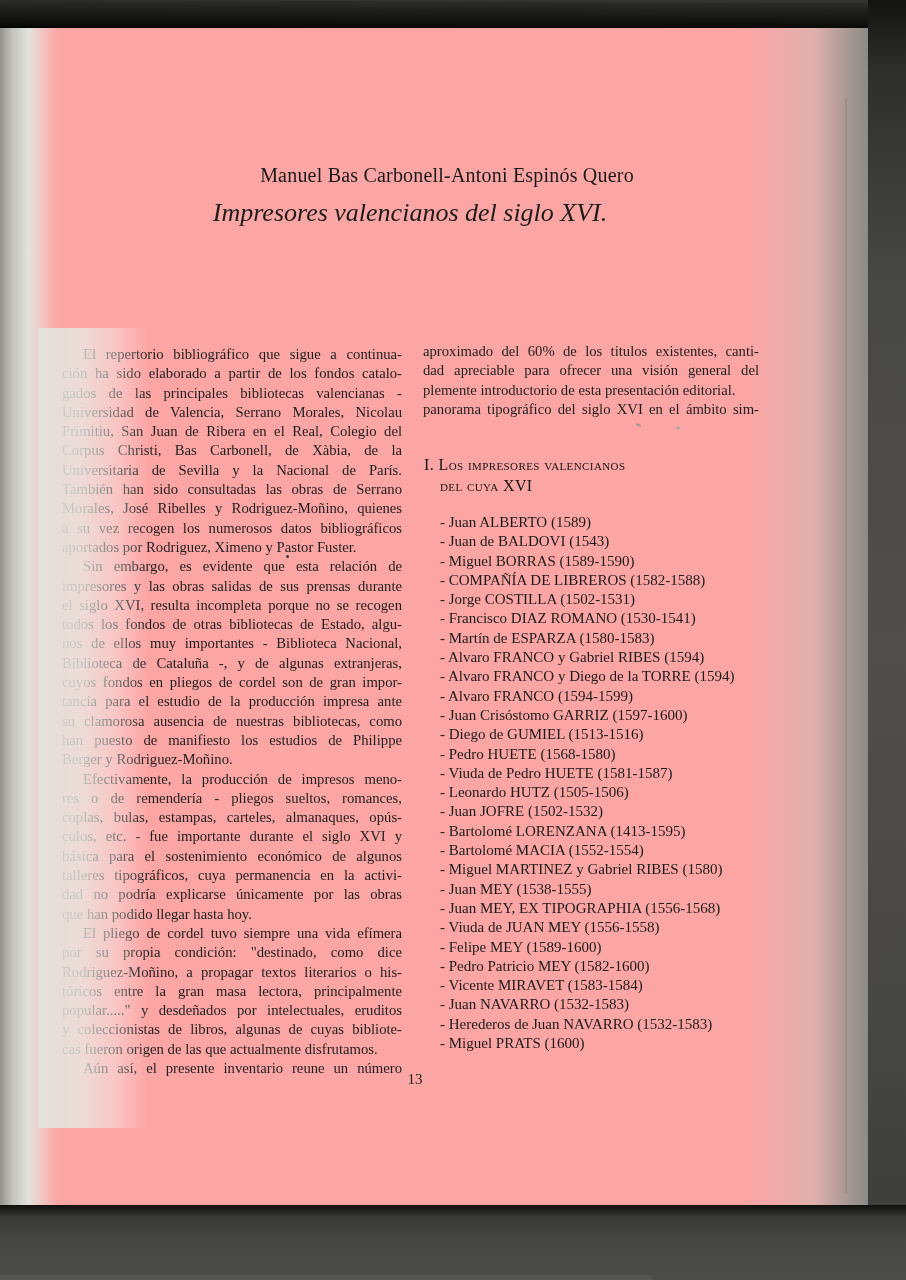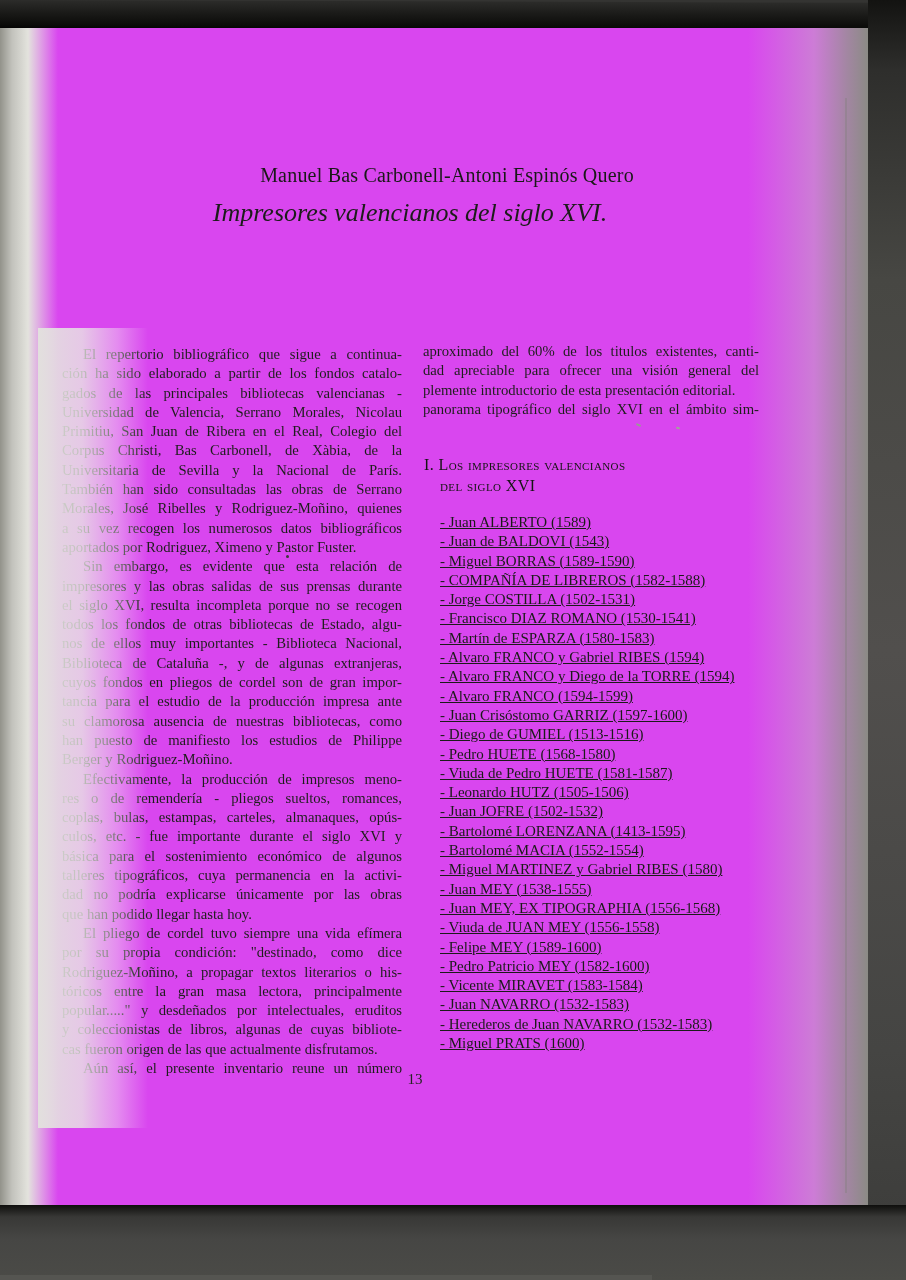--- a/index.html
+++ b/index.html
@@ -10,21 +10,21 @@
               transform:skewY(0.18deg); transform-origin:left top; z-index:1; }
   .scan-right { position:absolute; left:868px; top:0; width:38px; height:1280px;
               background:linear-gradient(to bottom,#131311 0,#2e2e2c 70px,#474743 280px,#514f4d 650px,#454543 1050px,#3b3b39 1280px);
               z-index:2; }
   .scan-bottom { position:absolute; left:0; top:1205px; width:906px; height:75px;
               background:linear-gradient(to bottom,#0e0e0c 0,#383836 12px,#464644 34px,#4b4b47 100%);
               z-index:2; }
   .scan-bottom::after { content:""; position:absolute; left:0; bottom:0; width:72%; height:5px;
               background:#60605c; opacity:.5; }
   .page { position:absolute; left:0; top:28px; width:868px; height:1179px;
-          background:#d946ef; z-index:1; }
+          background:#fca5a5; z-index:1; }
   
   .edge-left { position:absolute; left:0; top:0; width:60px; height:100%;
           background:linear-gradient(to right,#92928a 0,#c2c2bc 12px,#e3e3dd 28px,rgba(251,250,245,0) 58px); }
   
   .edge-right { position:absolute; right:0; top:0; width:120px; height:100%;
           background:linear-gradient(to right,rgba(180,180,174,0) 0,rgba(190,190,184,0.45) 55%,rgba(150,150,144,0.8) 82%,#8b8b85 100%); }
   .edge-line { position:absolute; left:845px; top:70px; bottom:14px; width:2px;
           background:rgba(125,125,119,0.35); }
   
   .fade-overlay { position:absolute; left:38px; top:300px; width:110px; height:800px;
@@ -39,21 +39,21 @@
   .col-right { top:314px; left:423px; width:420px; font-size:14.7px; }
   .line { height:19.3px; line-height:19.3px; white-space:nowrap;
           text-align:justify; text-align-last:justify; }
   .line.indent { text-indent:21px; }
   .line.last { text-align-last:left; }
   #rightIntro { position:absolute; top:0; left:0; width:336px; }
   .section-heading { position:absolute; top:113px; left:1px; font-size:16px; color:#151513;
           letter-spacing:0.4px; line-height:20.5px; }
   .sc { font-variant:small-caps; }
   .sh-line2 { padding-left:16px; }
-  #printerList { position:absolute; top:171px; left:17px; font-size:15px; color:#1b1b19;text-decoration:underline; }
+  #printerList { position:absolute; top:171px; left:17px; font-size:15px; color:#1b1b19; }
   .printer { height:19.3px; line-height:19.3px; white-space:nowrap; }
   .page-number { position:absolute; top:1043px; left:392px; width:46px; text-align:center;
           font-size:15px; color:#252523; }
   .speck { position:absolute; border-radius:50%; }
   .speck-a { left:286px; top:527px; width:3px; height:3px; background:#3a3a38; }
   .speck-b { left:636px; top:396px; width:5px; height:2px; background:#9a9a94; transform:rotate(24deg); border-radius:2px; }
   .speck-c { left:676px; top:399px; width:4px; height:2px; background:#a2a29c; transform:rotate(18deg); border-radius:2px; }
 </style>
 </head>
 <body>
@@ -123,21 +123,21 @@
     <div id="rightIntro">
         <div>
           <div class="line">aproximado del 60% de los titulos existentes, canti-</div>
           <div class="line">dad apreciable para ofrecer una visión general del</div>
           <div class="line last">plemente introductorio de esta presentación editorial.</div>
           <div class="line">panorama tipográfico del siglo XVI en el ámbito sim-</div>
         </div>
       </div>
     <div class="section-heading">
       <div class="sh-line1"><span>I.</span> <span class="sc">Los impresores valencianos</span></div>
-      <div class="sh-line2 sc">del siglo XVI</div>
+      <div class="sh-line2 sc">del cuya XVI</div>
     </div>
     <div id="printerList">
         <div class="printer">- Juan ALBERTO (1589)</div>
         <div class="printer">- Juan de BALDOVI (1543)</div>
         <div class="printer">- Miguel BORRAS (1589-1590)</div>
         <div class="printer">- COMPAÑÍA DE LIBREROS (1582-1588)</div>
         <div class="printer">- Jorge COSTILLA (1502-1531)</div>
         <div class="printer">- Francisco DIAZ ROMANO (1530-1541)</div>
         <div class="printer">- Martín de ESPARZA (1580-1583)</div>
         <div class="printer">- Alvaro FRANCO y Gabriel RIBES (1594)</div>

